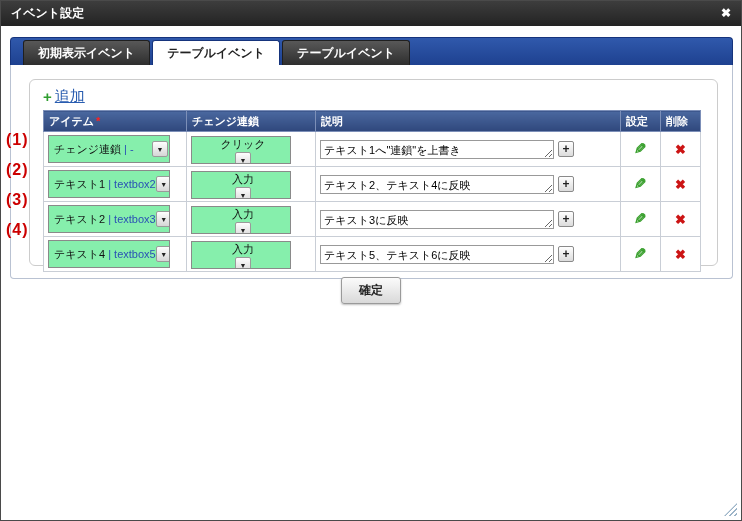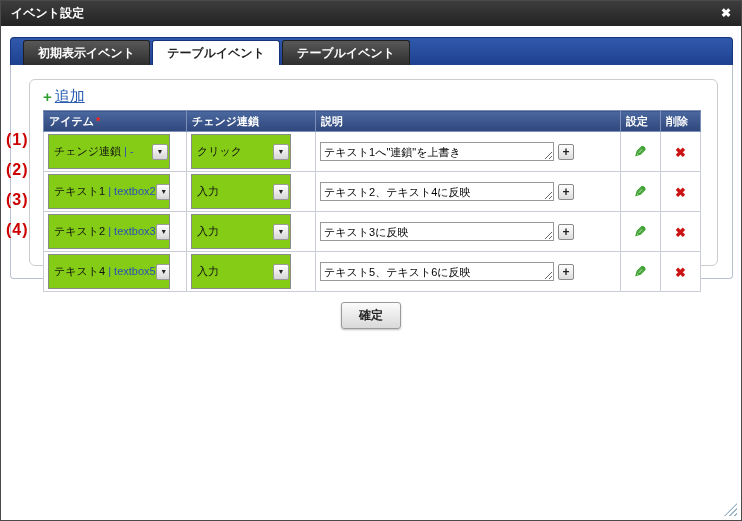--- a/index.html
+++ b/index.html
@@ -143,29 +143,29 @@
   .col-event { width: 129px; }
   .col-desc  { width: 305px; }
   .col-set   { width: 40px; }
   .col-del   { width: 40px; }
   
   .sel {
     display: inline-flex;
     align-items: center;
     justify-content: space-between;
     width: 122px;
-    height: 35px;
+    height: 28px;
     border: 1px solid #8a8a8a;
-    background: #84cc16;
+    background: #86efac;
     font-size: 11px;
     padding: 0 1px 0 5px;
     cursor: default;
     overflow: hidden;
   }
-  .sel-event { width: 100px; }
+  .sel-event { width: 100px; flex-direction: column; }
   .sel-text { white-space: nowrap; color: #111; }
   .t-sub { color: #2a51b5; margin-left: 3px; }
   .arrow-btn {
     flex: 0 0 auto;
     width: 16px;
     height: 16px;
     border: 1px solid #9a9a9a;
     border-radius: 2px;
     background: linear-gradient(#fefefe, #d6d6d6);
     display: inline-flex;
@@ -226,21 +226,21 @@
     font-weight: bold;
     line-height: 17px;
     z-index: 5;
     letter-spacing: 1px;
   }
   
   .confirm-btn {
     position: absolute;
     left: 50%;
     transform: translateX(-50%);
-    top: 301px;
+    top: 276px;
     padding: 4px 17px;
     font-family: "Liberation Sans", sans-serif;
     font-size: 12px;
     font-weight: bold;
     color: #222;
     background: linear-gradient(#fbfbfb, #d9d9d9);
     border: 1px solid #9a9a9a;
     border-radius: 3px;
     box-shadow: 0 1px 2px rgba(0,0,0,0.25);
     cursor: pointer;

